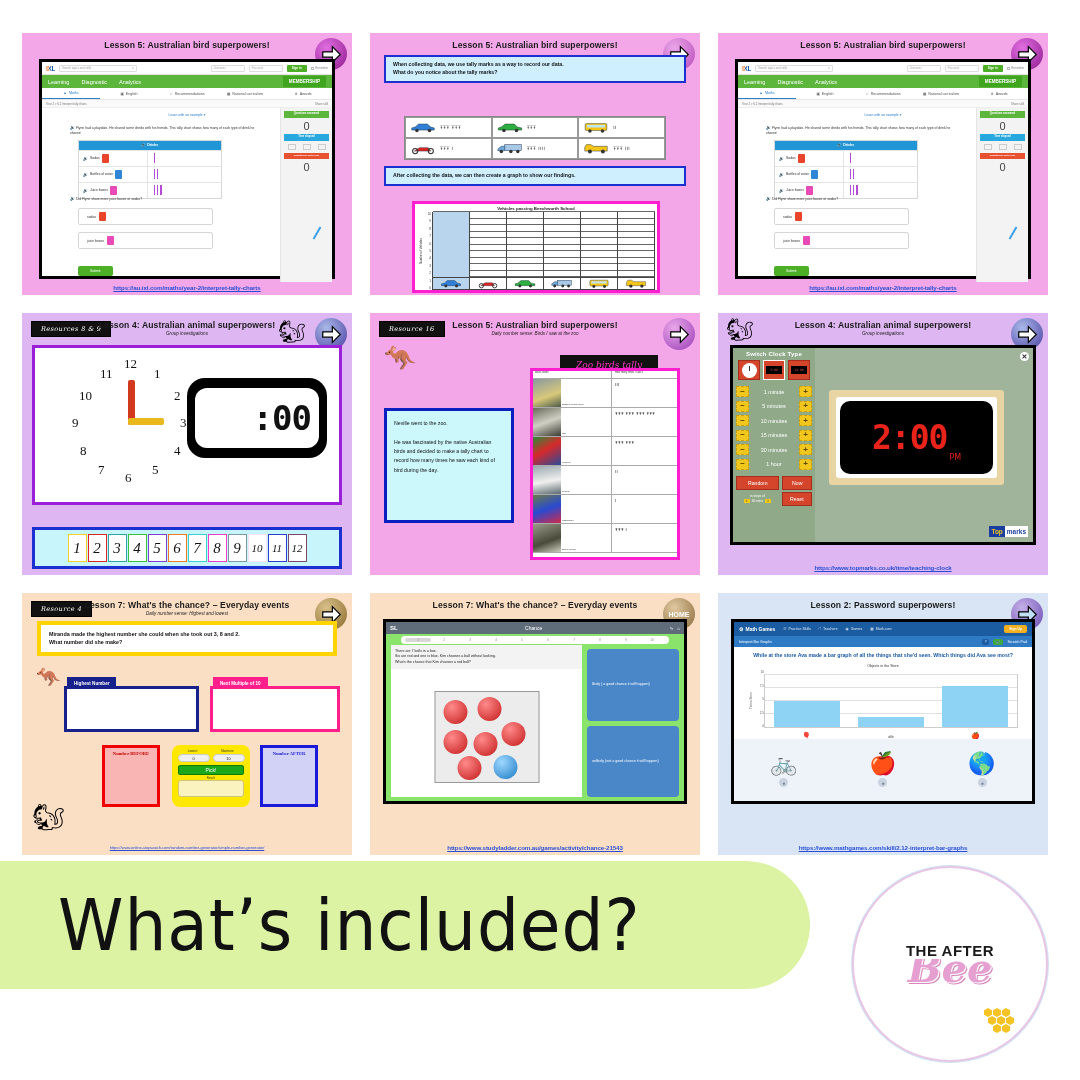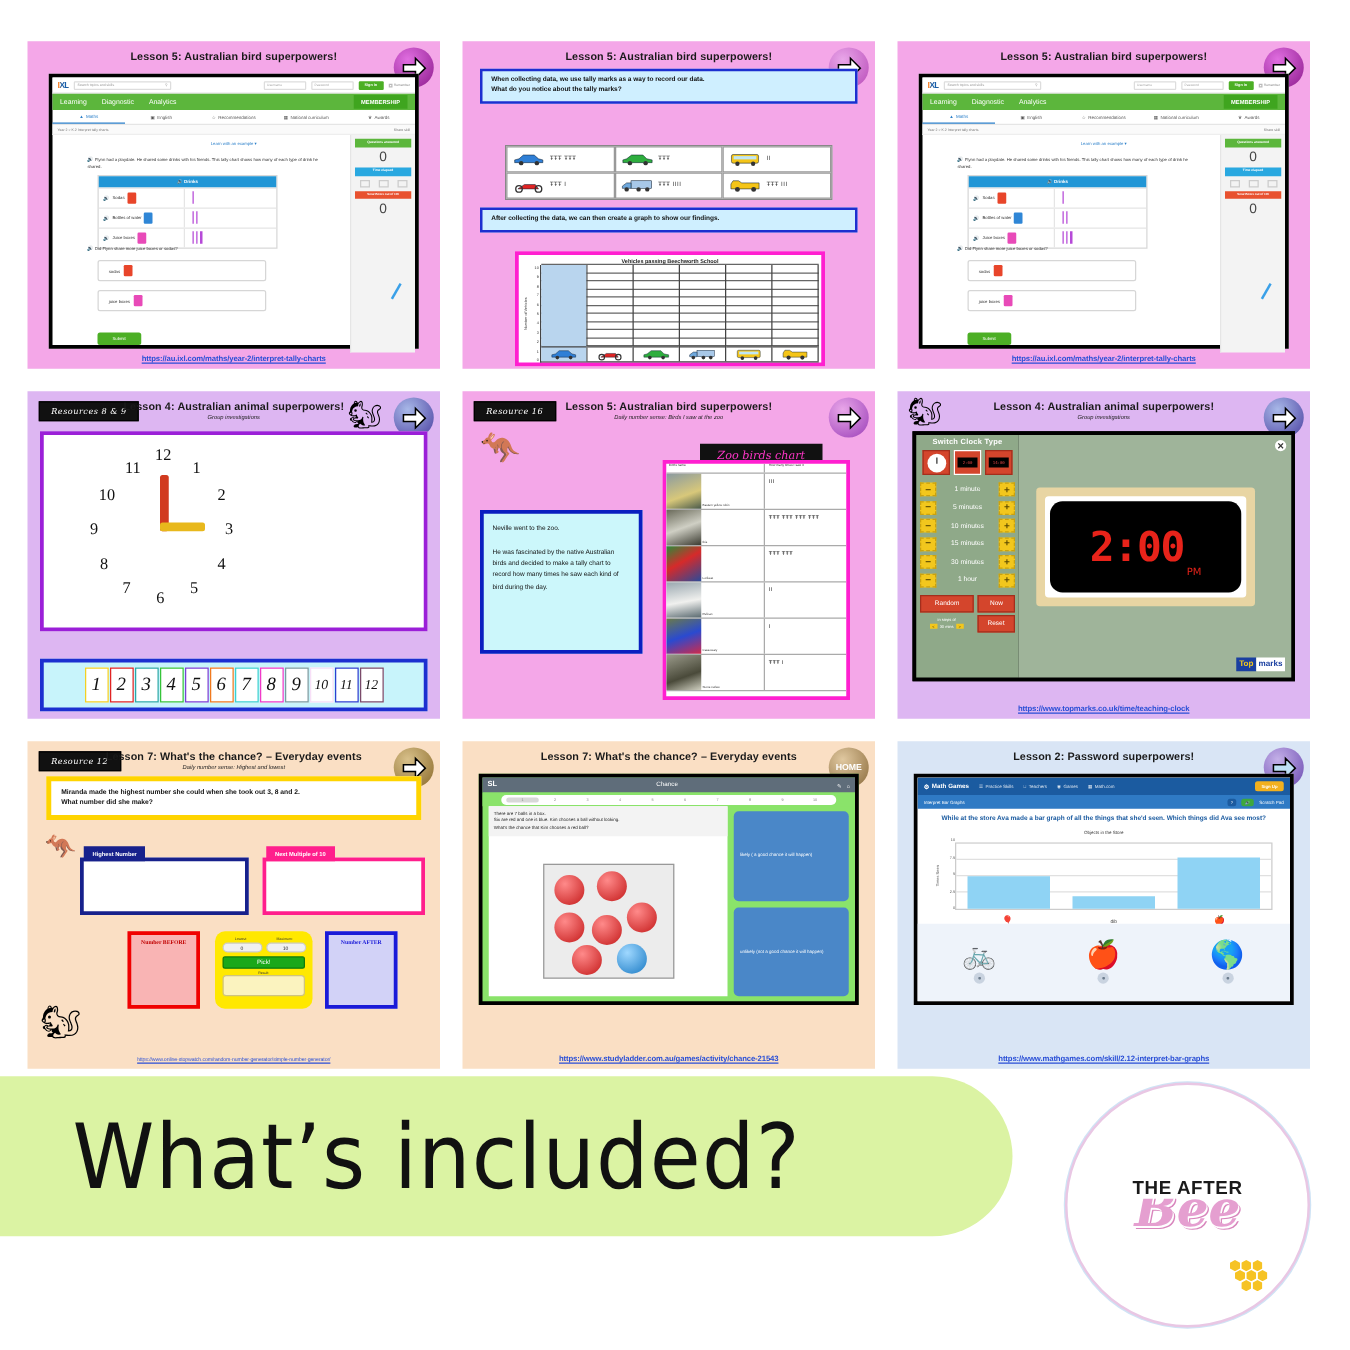--- a/index.html
+++ b/index.html
@@ -811,20 +811,25 @@
         <span style="left:82px;top:104px">5</span>
         <span style="left:55px;top:112px">6</span>
         <span style="left:28px;top:104px">7</span>
         <span style="left:10px;top:85px">8</span>
         <span style="left:2px;top:57px">9</span>
         <span style="left:9px;top:30px">10</span>
         <span style="left:30px;top:8px">11</span>
         <div class="hand-h"></div>
         <div class="hand-m"></div>
       </div>
+      <div class="digital">
+        <div class="digital-in">
+          <span>:00</span>
+        </div>
+      </div>
     </div>
     <div class="numstrip">
       <div class="numcard" style="border-color:#f2d024">1</div>
       <div class="numcard" style="border-color:#e02424">2</div>
       <div class="numcard" style="border-color:#2aa8a8">3</div>
       <div class="numcard" style="border-color:#36c43a">4</div>
       <div class="numcard" style="border-color:#7b3fd4">5</div>
       <div class="numcard" style="border-color:#f07a1f">6</div>
       <div class="numcard" style="border-color:#3ad0d0">7</div>
       <div class="numcard" style="border-color:#f03ac8">8</div>
@@ -841,21 +846,21 @@
     <div class="slide-sub">Daily number sense: Birds I saw at the zoo</div>
     <div style="position:absolute;left:14px;top:30px;font-size:26px;color:#d08a36">🦘</div>
     <div class="arrow-btn" style="background:radial-gradient(circle at 35% 30%,#e9a6e9,#9b3fb8);">
       <svg viewBox="0 0 24 24">
           <path d="M2 9h11V3l9 9-9 9v-6H2z" fill="#fff" stroke="#000" stroke-width="1.4"></path>
         </svg>
     </div>
     <div class="zoo-text" style="white-space: pre-line;">Neville went to the zoo.
 
 He was fascinated by the native Australian birds and decided to make a tally chart to record how many times he saw each kind of bird during the day.</div>
-    <div class="zoo-tallytitle">Zoo birds chart</div>
+    <div class="zoo-tallytitle">Zoo birds tally</div>
     <div class="zoo-table">
       <div class="zoo-hdr">
         <span>Bird's name</span>
         <span>How many times I saw it</span>
       </div>
       <div class="zoo-row">
         <span class="zoo-bird">
           <span class="zoo-thumb" style="background:linear-gradient(160deg,#8a9aa0,#d8c87a 60%,#4a5a4a)"></span>
           <span class="zoo-name">Eastern yellow robin</span>
         </span>
@@ -983,21 +988,21 @@
         <div class="tm-logo">
           <span class="a">Top</span>
           <span class="b">marks</span>
         </div>
       </div>
     </div>
     <div class="url">https://www.topmarks.co.uk/time/teaching-clock</div>
   </div>
 
   <div class="card c-hl">
-    <div class="res-tag">Resource 12</div>
+    <div class="res-tag">Resource 4</div>
     <div class="slide-title">Lesson 7: What's the chance? – Everyday events</div>
     <div class="slide-sub">Daily number sense: Highest and lowest</div>
     <div class="arrow-btn" style="background:radial-gradient(circle at 35% 30%,#d8c08a,#8a6a2a);">
       <svg viewBox="0 0 24 24">
           <path d="M2 9h11V3l9 9-9 9v-6H2z" fill="#fff" stroke="#000" stroke-width="1.4"></path>
         </svg>
     </div>
     <div class="hl-q" style="white-space: pre-line;">Miranda made the highest number she could when she took out 3, 8 and 2.
 What number did she make?</div>
     <div style="position:absolute;left:14px;top:72px;font-size:20px;color:#d08a36">🦘</div>

